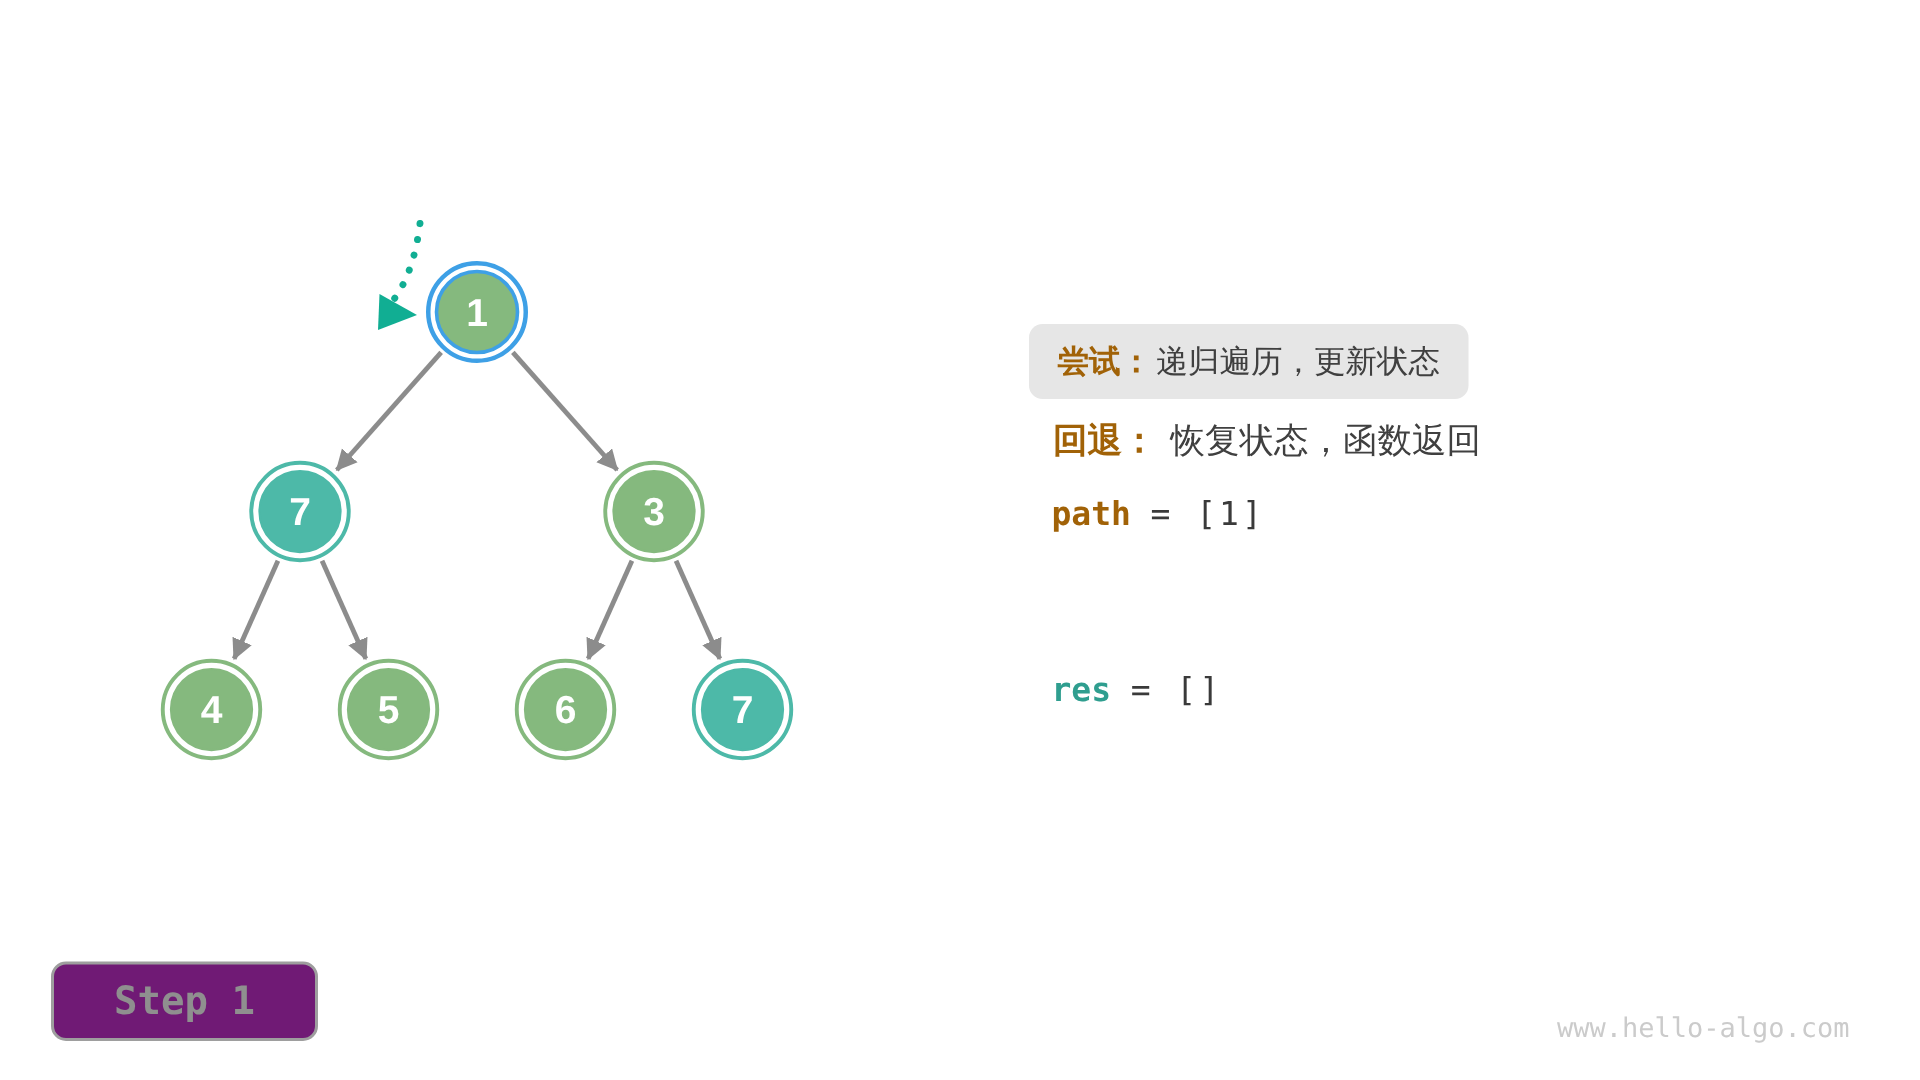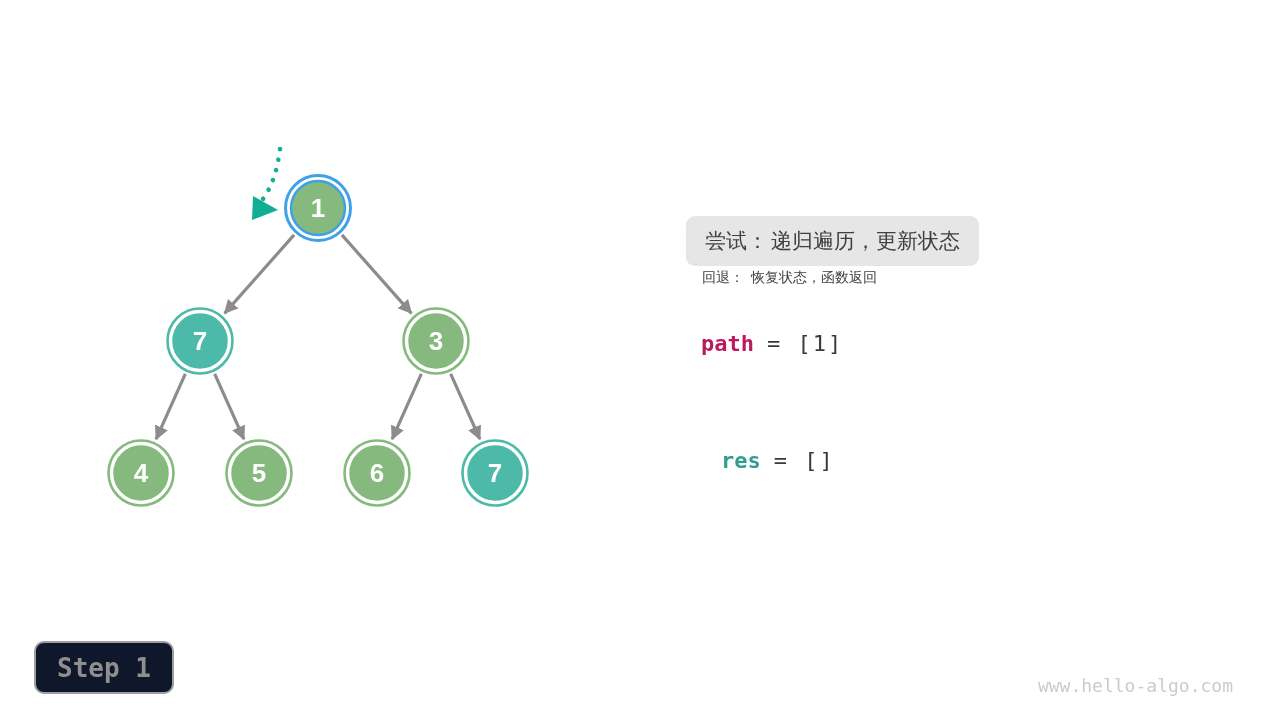--- a/index.html
+++ b/index.html
@@ -21,44 +21,44 @@
     left: 686px; top: 216px;
     height: 50px;
     background: #e6e6e6;
     border-radius: 9px;
     padding: 0 19px;
     display: flex;
     align-items: center;
     font-size: 21px;
   }
   .back-line {
-    left: 702px; top: 264px;
-    font-size: 14px;
+    left: 702px; top: 280px;
+    font-size: 23px;
     line-height: 27px;
   }
-  .cjk-label { font-weight: 400; color: #404040; margin-right: 3px; }
+  .cjk-label { font-weight: 700; color: #a16207; margin-right: 3px; }
   .cjk-text  { font-weight: 400; color: #404040; text-align: center; }
   .code-line {
     position: absolute;
     font-family: "DejaVu Sans Mono", monospace;
     font-size: 22px;
     line-height: 28px;
   }
   .path-line { left: 701px; top: 330px; }
-  .res-line  { left: 701px; top: 447px; margin-left: 20px; }
+  .res-line  { left: 701px; top: 447px; }
   .code-var  { font-weight: 700; }
   .code-val  { color: #3a3a3a; font-weight: 400; margin-left: 13px; letter-spacing: 2px; }
   .step-badge {
     position: absolute;
     left: 34px; top: 641px;
-    width: 140px; height: 53px;
+    width: 178px; height: 53px;
     box-sizing: border-box;
     border: 2px solid #9e9e9e;
     border-radius: 10px;
-    background: #0f172a;
+    background: #701a75;
     display: flex;
     align-items: center;
     justify-content: center;
     font-family: "DejaVu Sans Mono", monospace;
     font-weight: 700;
     font-size: 26px;
     color: #8f8f8f;
   }
   .watermark {
     position: absolute;
@@ -130,21 +130,21 @@
     <span class="cjk-label">尝试：</span>
     <span class="cjk-text">递归遍历，更新状态</span>
   </div>
 
   <div class="panel-line back-line">
     <span class="cjk-label">回退：</span>
     <span class="cjk-text">恢复状态，函数返回</span>
   </div>
 
   <div class="code-line path-line">
-    <span class="code-var" id="path-var" style="color: #be185d;">path</span><span class="code-val">= [1]</span>
+    <span class="code-var" id="path-var" style="color: #a16207;">path</span><span class="code-val">= [1]</span>
   </div>
 
   <div class="code-line res-line">
     <span class="code-var" id="res-var" style="color: rgb(47, 158, 143);">res</span><span class="code-val">= []</span>
   </div>
 
   <div class="step-badge">
     <span>Step 1</span>
   </div>
 

